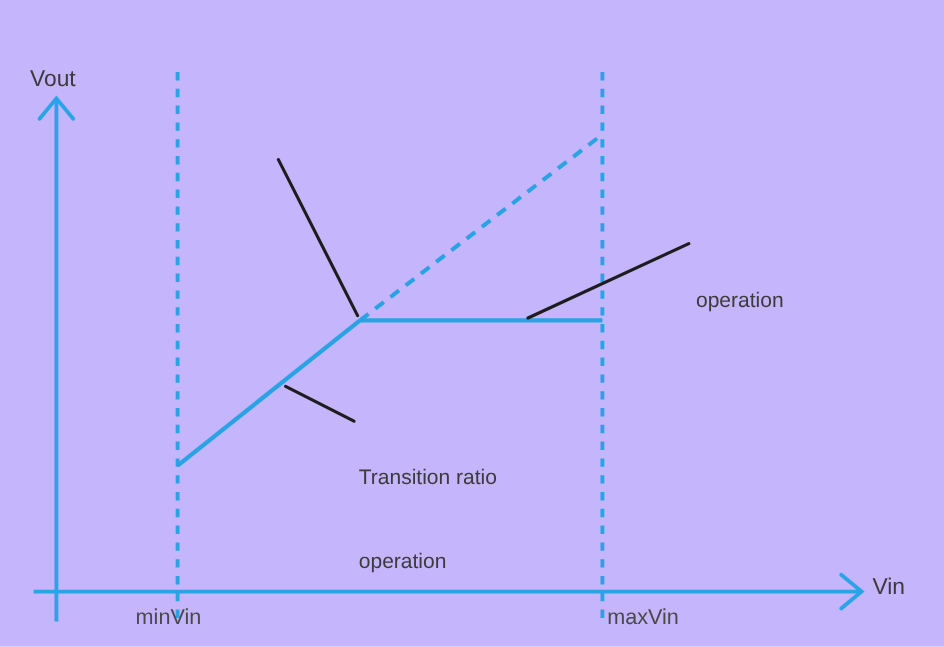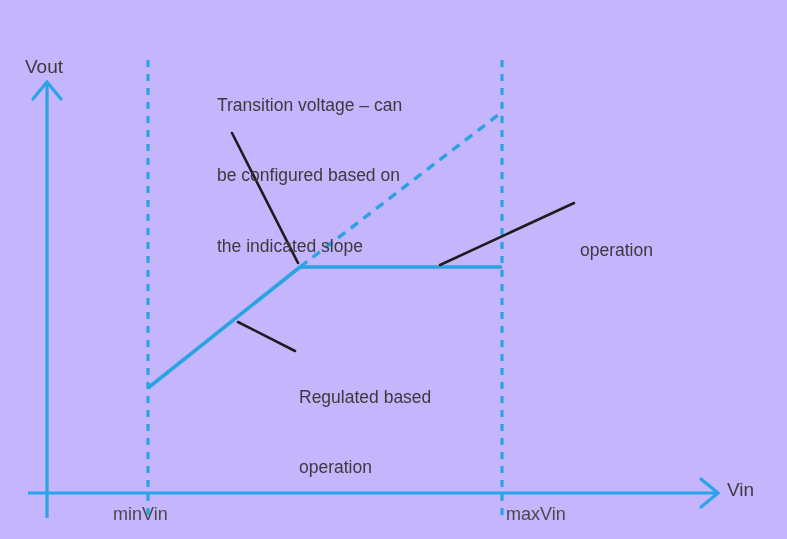--- a/index.html
+++ b/index.html
@@ -93,28 +93,23 @@
   </svg>
 
   <div class="label axis-label" id="label-vout">Vout</div>
 
   <div class="label axis-label" id="label-vin">Vin</div>
 
   <div class="label tick-label" id="label-minvin">minVin</div>
 
   <div class="label tick-label" id="label-maxvin">maxVin</div>
 
-  <div class="label callout" id="callout-transition">
-    <div>Transition voltage – can</div>
-    <div>be configured based on</div>
-    <div>the indicated slope</div>
-  </div>
 
   <div class="label callout" id="callout-ratio">
-    <div>Regulated based</div>
+    <div>Transition ratio</div>
     <div>operation</div>
   </div>
 
   <div class="label callout" id="callout-voltage">
     <div>operation</div>
   </div>
 
 </div>
 
 </body></html>

